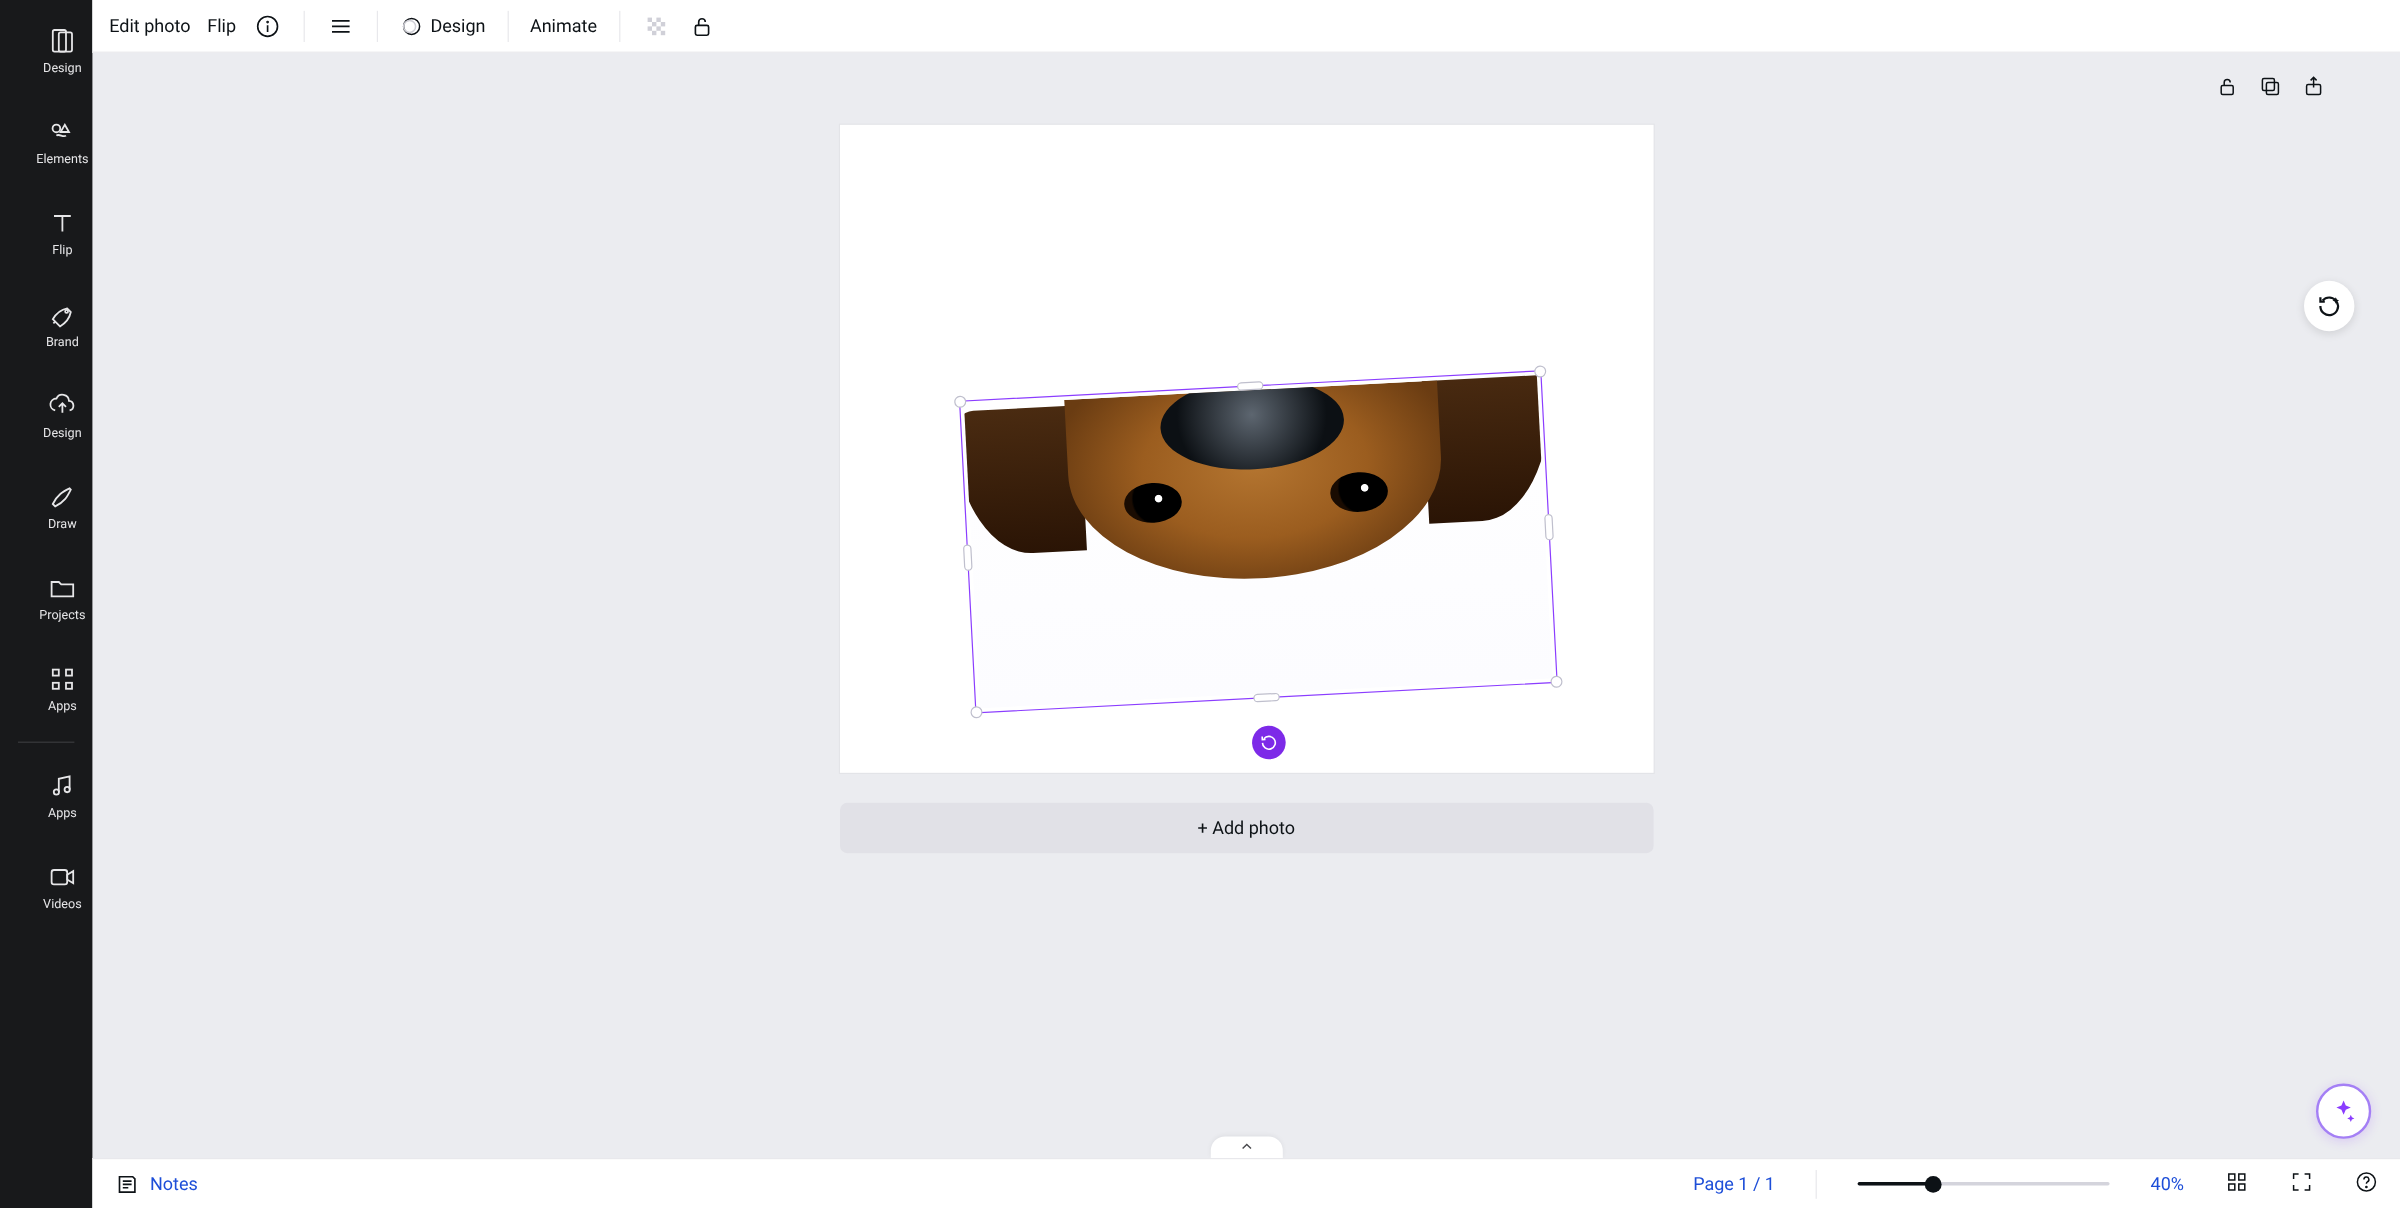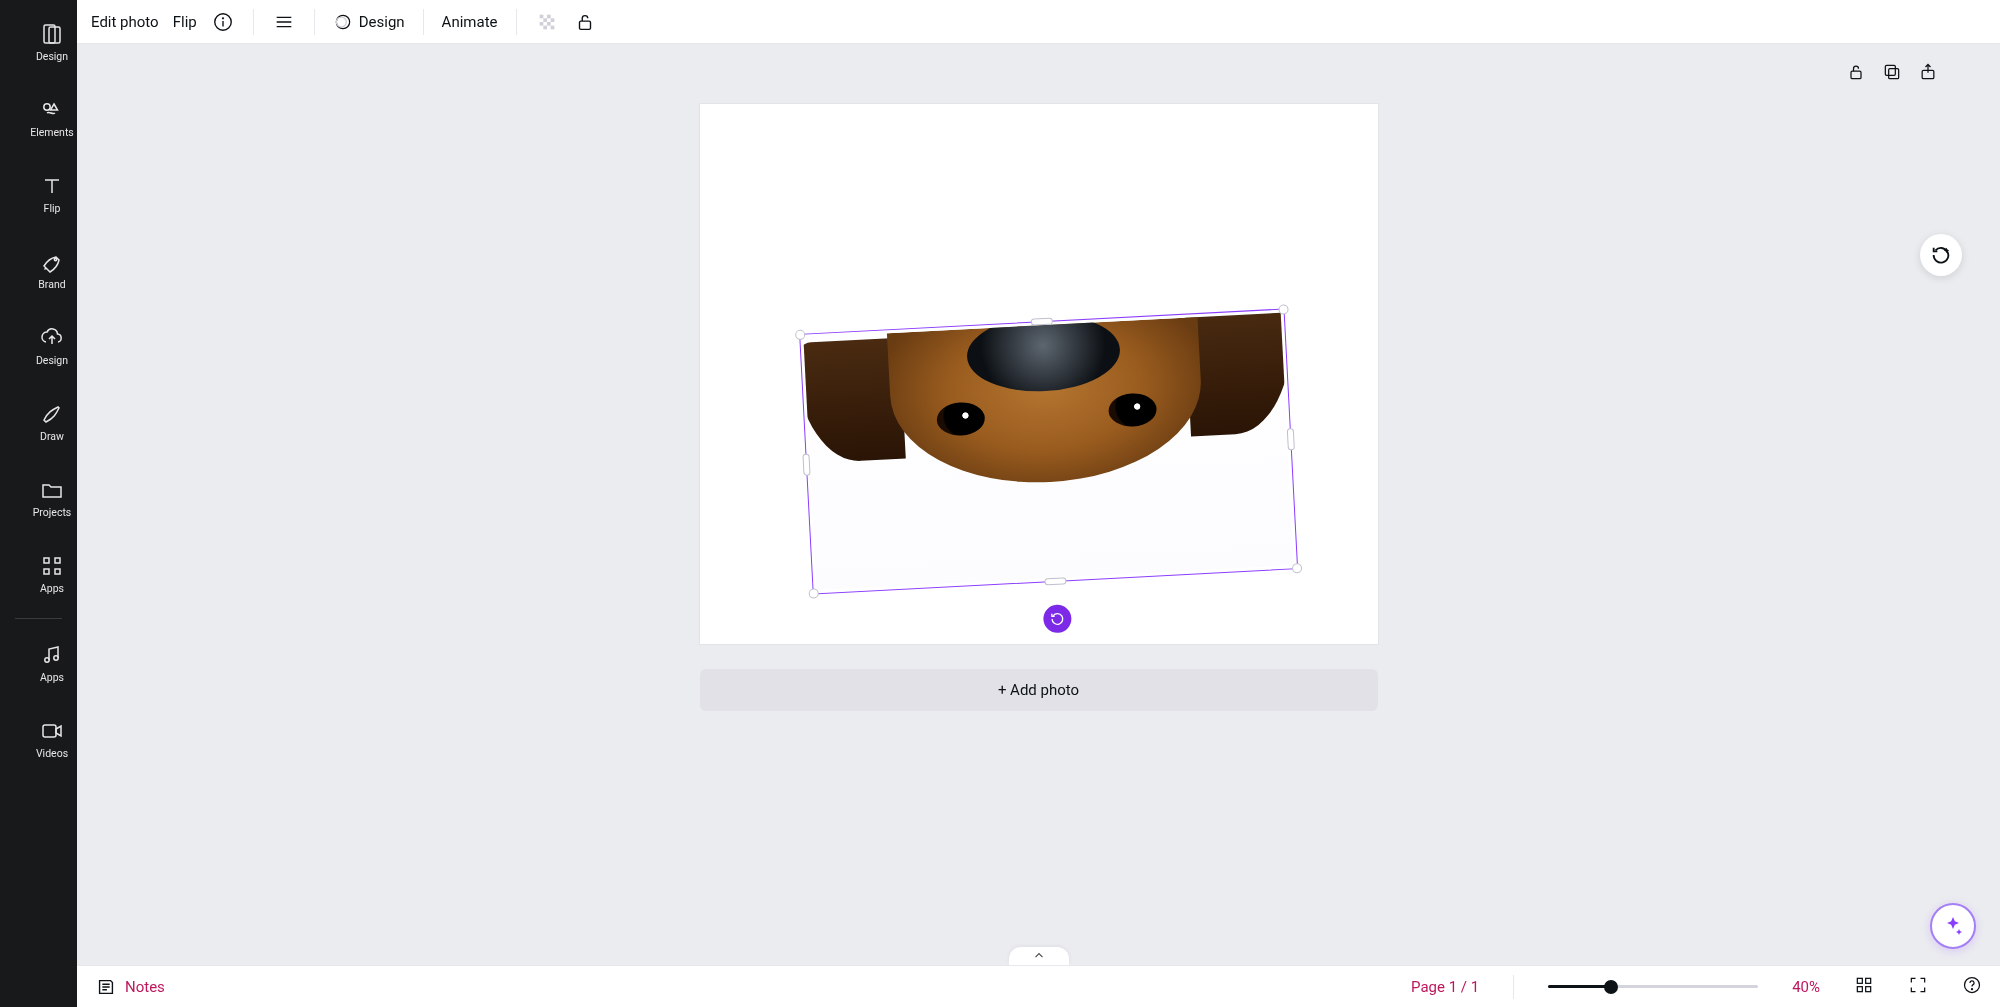--- a/index.html
+++ b/index.html
@@ -62,21 +62,21 @@
 .regen-btn svg { width:22px; height:22px; stroke:#0d1216; fill:none; stroke-width:2; }
 
 .add-page { position:absolute; top:625px; left:50%; transform:translateX(-50%); width:678px; height:42px; background:#e1e1e7; border-radius:6px; display:flex; align-items:center; justify-content:center; font-size:15px; color:#0d1216; cursor:pointer; }
 .expand-tab { position:absolute; bottom:0px; left:50%; transform:translateX(-50%); width:60px; height:18px; background:#fff; border-top-left-radius:12px; border-top-right-radius:12px; display:flex; align-items:center; justify-content:center; box-shadow:0 -1px 4px rgba(0,0,0,0.06); cursor:pointer; }
 .expand-tab svg { width:14px; height:14px; stroke:#4a4a4e; fill:none; stroke-width:2; }
 
 .ai-fab { position:absolute; bottom:16px; right:24px; width:46px; height:46px; border-radius:50%; background:#fff; border:2px solid #a47ff5; display:flex; align-items:center; justify-content:center; cursor:pointer; box-shadow:0 2px 10px rgba(138,61,255,0.2); }
 .ai-fab svg { width:24px; height:24px; fill:#8b3dff; }
 
 
-.status-bar { height:42px; background:#fff; border-top:1px solid #e8e8ec; display:flex; align-items:center; padding:0 18px; gap:34px; font-size:15px; color:#be185d; }
+.status-bar { height:42px; background:#fff; border-top:1px solid #e8e8ec; display:flex; align-items:center; padding:0 18px; gap:34px; font-size:15px; color:#1d4ed8; }
 .notes-wrap { display:flex; align-items:center; gap:8px; cursor:pointer; }
 .notes-wrap svg { width:22px; height:22px; stroke:#0d1216; fill:none; stroke-width:1.5; }
 .spacer { flex:1; }
 .page-ind { font-size:15px; }
 .sb-sep { width:1px; height:24px; background:#e8e8ec; }
 .zoom-slider { display:flex; align-items:center; gap:10px; }
 .track { width:210px; height:3px; background:#d4d4dc; border-radius:2px; position:relative; }
 .track .thumb { position:absolute; left:30%; top:50%; transform:translate(-50%,-50%); width:14px; height:14px; background:#0d1216; border-radius:50%; }
 .track .fill { position:absolute; left:0; top:0; bottom:0; width:30%; background:#0d1216; border-radius:2px; }
 .sb-icon { cursor:pointer; }

